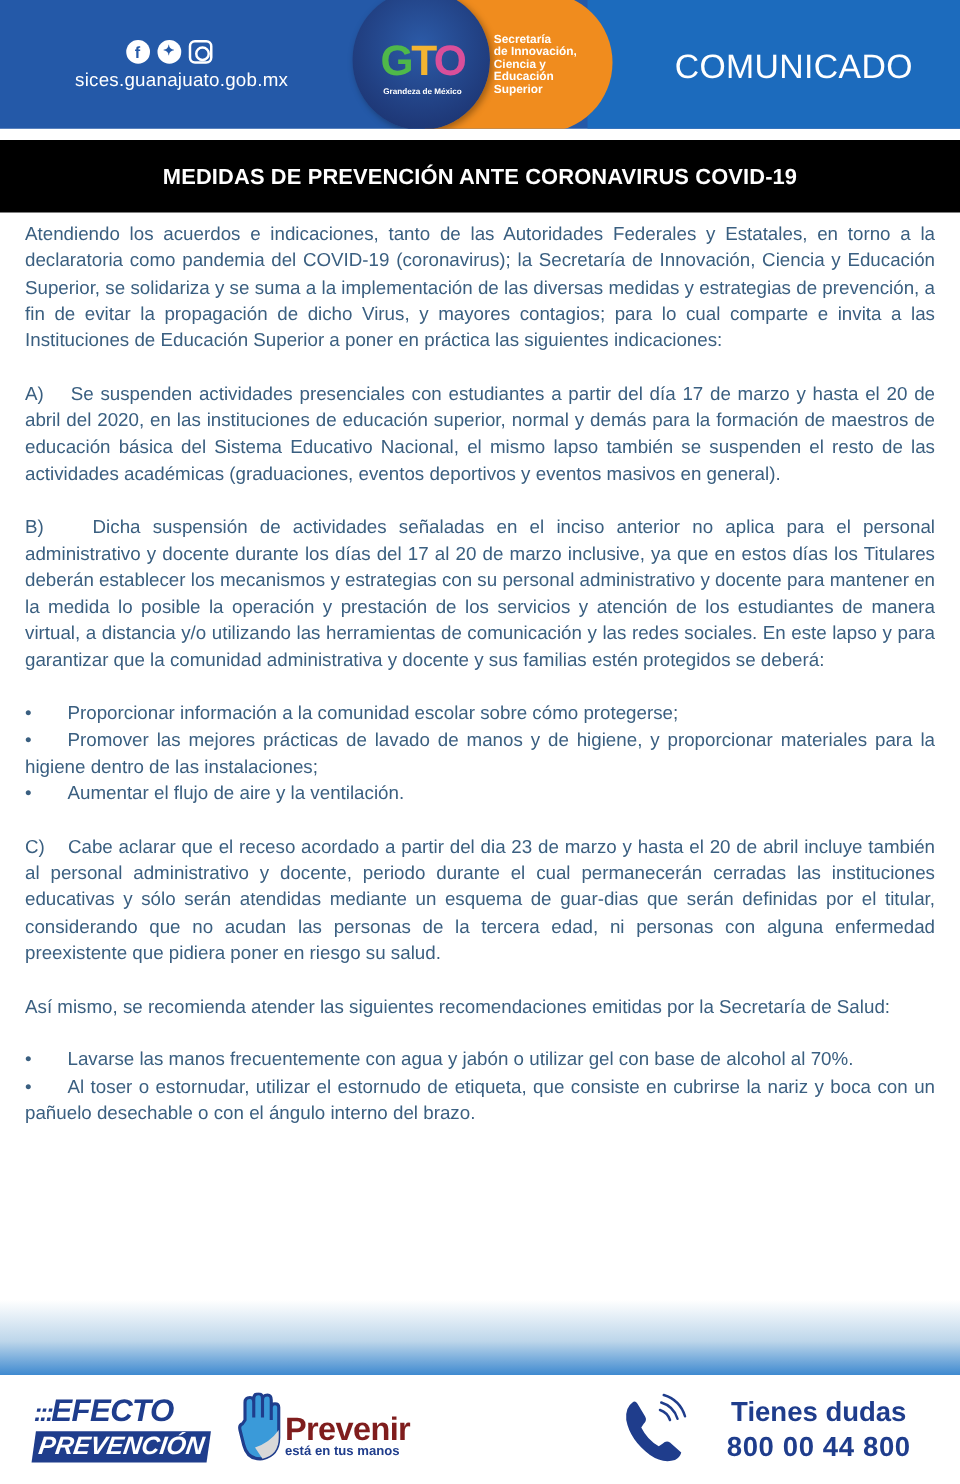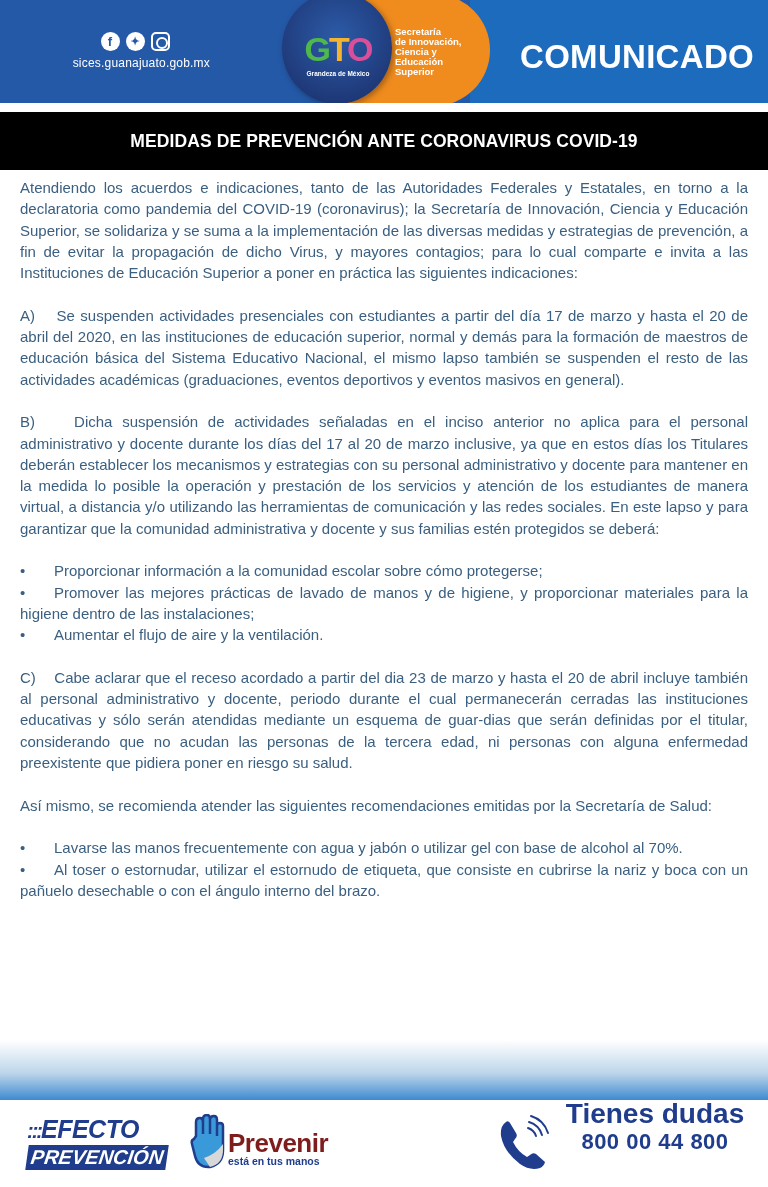--- a/index.html
+++ b/index.html
@@ -16,21 +16,21 @@
     background: #1c6bbd;
   }
   .social { position: absolute; left: 60px; top: 32px; width: 150px; text-align: center; }
   .social-icons { display: flex; justify-content: center; gap: 6px; margin-bottom: 5px; }
   .social-icon {
     width: 19px; height: 19px; border-radius: 50%; background: #ffffff;
     color: #2459a8; font-weight: bold; font-size: 13px; line-height: 19px; text-align: center;
   }
   .social-icon.ig { border-radius: 5px; background: transparent; border: 2.5px solid #fff; position: relative; }
   .social-icon.ig::after { content: ""; position: absolute; left: 3px; top: 3px; width: 8px; height: 8px; border: 2px solid #fff; border-radius: 50%; }
-  .site-url { color: #ffffff; font-size: 12px; letter-spacing: 0.2px; text-align: right; }
+  .site-url { color: #ffffff; font-size: 15px; letter-spacing: 0.2px; text-align: right; }
 
   .orange-pill {
     position: absolute; left: 340px; top: -6px; width: 150px; height: 112px;
     background: #f08c1e; border-radius: 0 60px 60px 0;
   }
   .gto-circle {
     position: absolute; left: 282px; top: -8px; width: 110px; height: 112px; border-radius: 50%;
     background: radial-gradient(circle at 50% 40%, #2c5ba8 0%, #1f3a7a 70%, #182e66 100%);
     box-shadow: 2px 2px 6px rgba(0,0,0,0.35);
   }
@@ -41,21 +41,21 @@
   .gto-text .g { color: #4fb84a; }
   .gto-text .t { color: #f3b431; }
   .gto-text .o { color: #d94f9a; }
   .gto-sub { position: absolute; left: 290px; top: 70px; width: 96px; text-align: center; color: #fff; font-size: 6.5px; font-weight: bold; }
   .secretaria {
     position: absolute; left: 395px; top: 27px; color: #ffffff; font-size: 9.5px; font-weight: bold; line-height: 10px;
   }
   .secretaria div { white-space: nowrap; }
   .comunicado {
     position: absolute; left: 520px; top: 38px; width: 230px; text-align: center;
-    color: #ffffff; font-size: 33px; font-weight: bold; letter-spacing: 0.3px;
+    color: #ffffff; font-size: 27px; font-weight: normal; letter-spacing: 0.3px;
   }
 
   
   .title-bar {
     position: absolute; left: 0; top: 112px; width: 768px; height: 58px;
     background: #000000; display: flex; align-items: center; justify-content: center;
   }
   .title-bar h1 { color: #ffffff; font-size: 17.5px; font-weight: bold; letter-spacing: 0.1px; }
 
   
@@ -83,21 +83,21 @@
   .efecto-bot {
     margin-top: 2px; background: #1f3d8c; color: #fff; font-size: 20px; font-weight: bold;
     font-style: italic; padding: 0 4px; line-height: 25px; transform: skewX(-8deg); display: inline-block;
   }
   .hand { position: absolute; left: 190px; top: 14px; width: 36px; height: 56px; }
   .prevenir { position: absolute; left: 228px; top: 30px; }
   .prevenir-main { color: #7f1d1d; font-size: 26px; font-weight: bold; line-height: 26px; letter-spacing: -0.5px; }
   .prevenir-sub { color: #1f3d8c; font-size: 10.5px; font-weight: bold; margin-top: -1px; }
   .phone-icon { position: absolute; left: 496px; top: 14px; width: 60px; height: 60px; }
   .contact { position: absolute; left: 560px; top: 0px; width: 190px; text-align: center; color: #1f3d8c; font-weight: bold; }
-  .contact .q { font-size: 28px; line-height: 28px; margin-top: 0; }
+  .contact .q { font-size: 22px; line-height: 28px; margin-top: 16px; }
   .contact .n { font-size: 22px; line-height: 27px; letter-spacing: 0.5px; }
 </style>
 </head>
 <body>
 
 <div class="content-wrap">
 
   <div class="header">
     <div class="header-right"></div>
 

